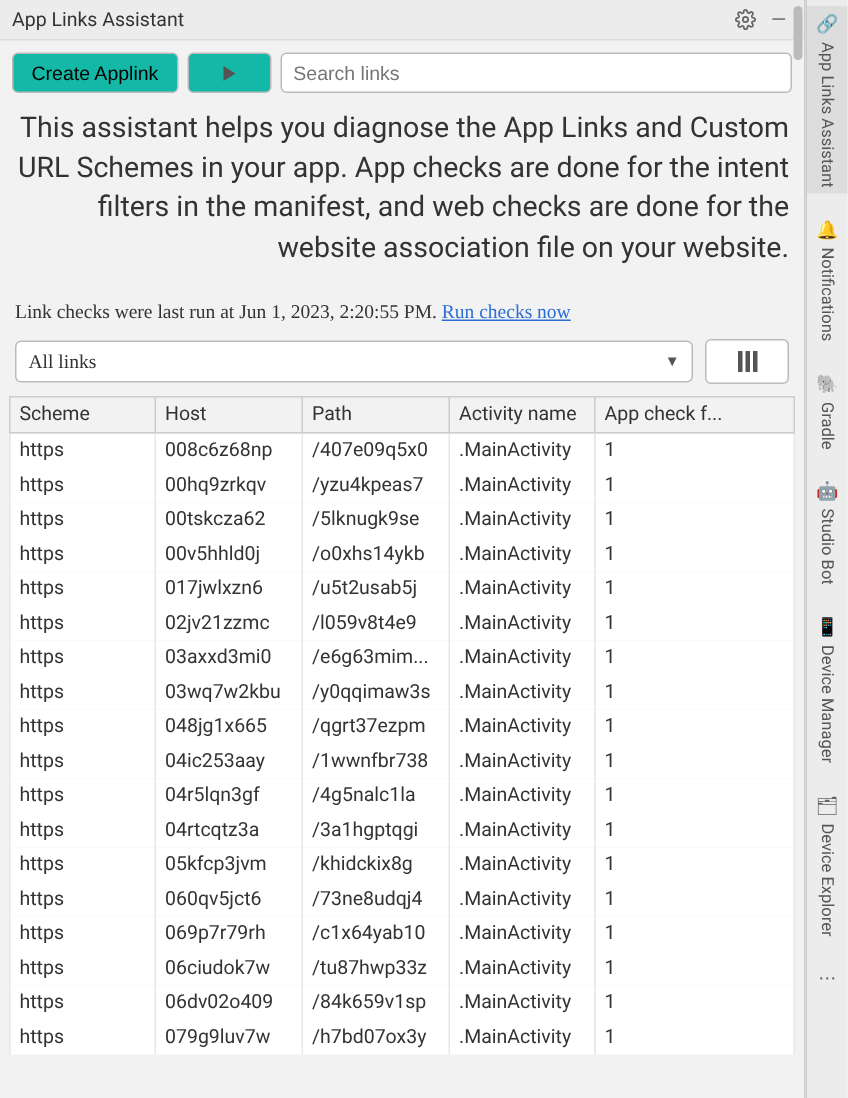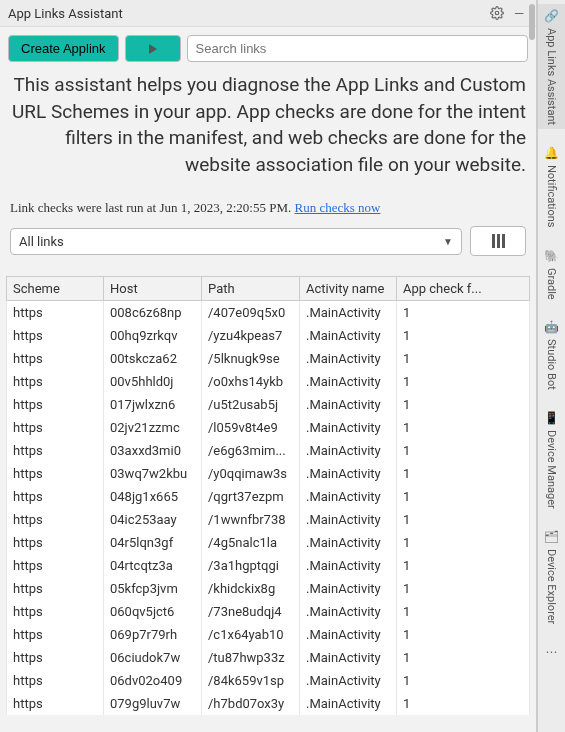--- a/index.html
+++ b/index.html
@@ -11,27 +11,27 @@
 .titlebar .icn { width: 18px; height: 18px; display: flex; align-items: center; justify-content: center; margin-left: 4px; color: #666; cursor: pointer; }
 .toolbar-row { display: flex; gap: 6px; padding: 8px; }
 .btn { background: #14b8a6; border: 1px solid #bbb; border-radius: 4px; padding: 5px 12px; font-size: 13px; cursor: pointer; }
 .btn-run { width: 56px; display: flex; align-items: center; justify-content: center; }
 .search { flex: 1; border: 1px solid #bbb; border-radius: 4px; padding: 5px 8px; font-size: 13px; background: #fff; }
 .desc { padding: 2px 10px 8px 10px; line-height: 1.4; font-size: 19px; color: #333; text-align: right; }
 .desc p { margin-bottom: 10px; }
 .link { color: #2a6ed6; cursor: pointer; text-decoration: underline; }
 .lastrun { padding: 4px 10px 10px 10px; font-size: 13px; font-family: Liberation Serif, serif; }
 .controls-row { display: flex; gap: 8px; padding: 0 10px 8px 10px; align-items: center; }
-.select-wrap { flex: 1; border: 1px solid #bbb; border-radius: 4px; background: #fff; display: flex; align-items: center; padding: 5px 8px; cursor: pointer; }
+.select-wrap { flex: 1; border: 1px solid #bbb; border-radius: 4px; background: #fff; display: flex; align-items: center; padding: 5px 8px; cursor: pointer; font-family: Liberation Serif, serif; }
 .select-wrap .sel-text { flex: 1; }
 .select-wrap .chev { color: #555; font-size: 10px; }
 .cols-btn { border: 1px solid #bbb; border-radius: 4px; background: #fff; width: 56px; height: 30px; display: flex; align-items: center; justify-content: center; cursor: pointer; }
 .cols-btn .bars { display: flex; gap: 2px; }
 .cols-btn .bars span { width: 3px; height: 14px; background: #555; }
-.table-wrap { flex: 1; overflow: auto; margin: 12px 6px; }
+.table-wrap { flex: 1; overflow: auto; margin: 0 6px; }
 table { border-collapse: collapse; width: 100%; font-size: 13px; }
 th, td { text-align: left; padding: 4px 6px; white-space: nowrap; overflow: hidden; text-overflow: ellipsis; }
 th { background: #f2f2f2; border: 1px solid #ccc; font-weight: 400; color: #333; }
 td { border-left: 1px solid #e8e8e8; border-right: 1px solid #e8e8e8; height: 23px; }
 tbody tr { background: #fff; }
 col.scheme { width: 97px; } col.host { width: 98px; } col.path { width: 98px; } col.act { width: 97px; } col.flag { width: auto; }
 .sidebar { width: 28px; background: #ececec; border-left: 1px solid #ccc; display: flex; flex-direction: column; align-items: center; padding-top: 4px; gap: 12px; }
 .side-item { display: flex; flex-direction: column; align-items: center; gap: 4px; cursor: pointer; padding: 4px 0; }
 .side-item.active { background: #ddd; width: 100%; }
 .side-icn { width: 16px; height: 16px; color: #666; display: flex; align-items: center; justify-content: center; font-size: 12px; }

